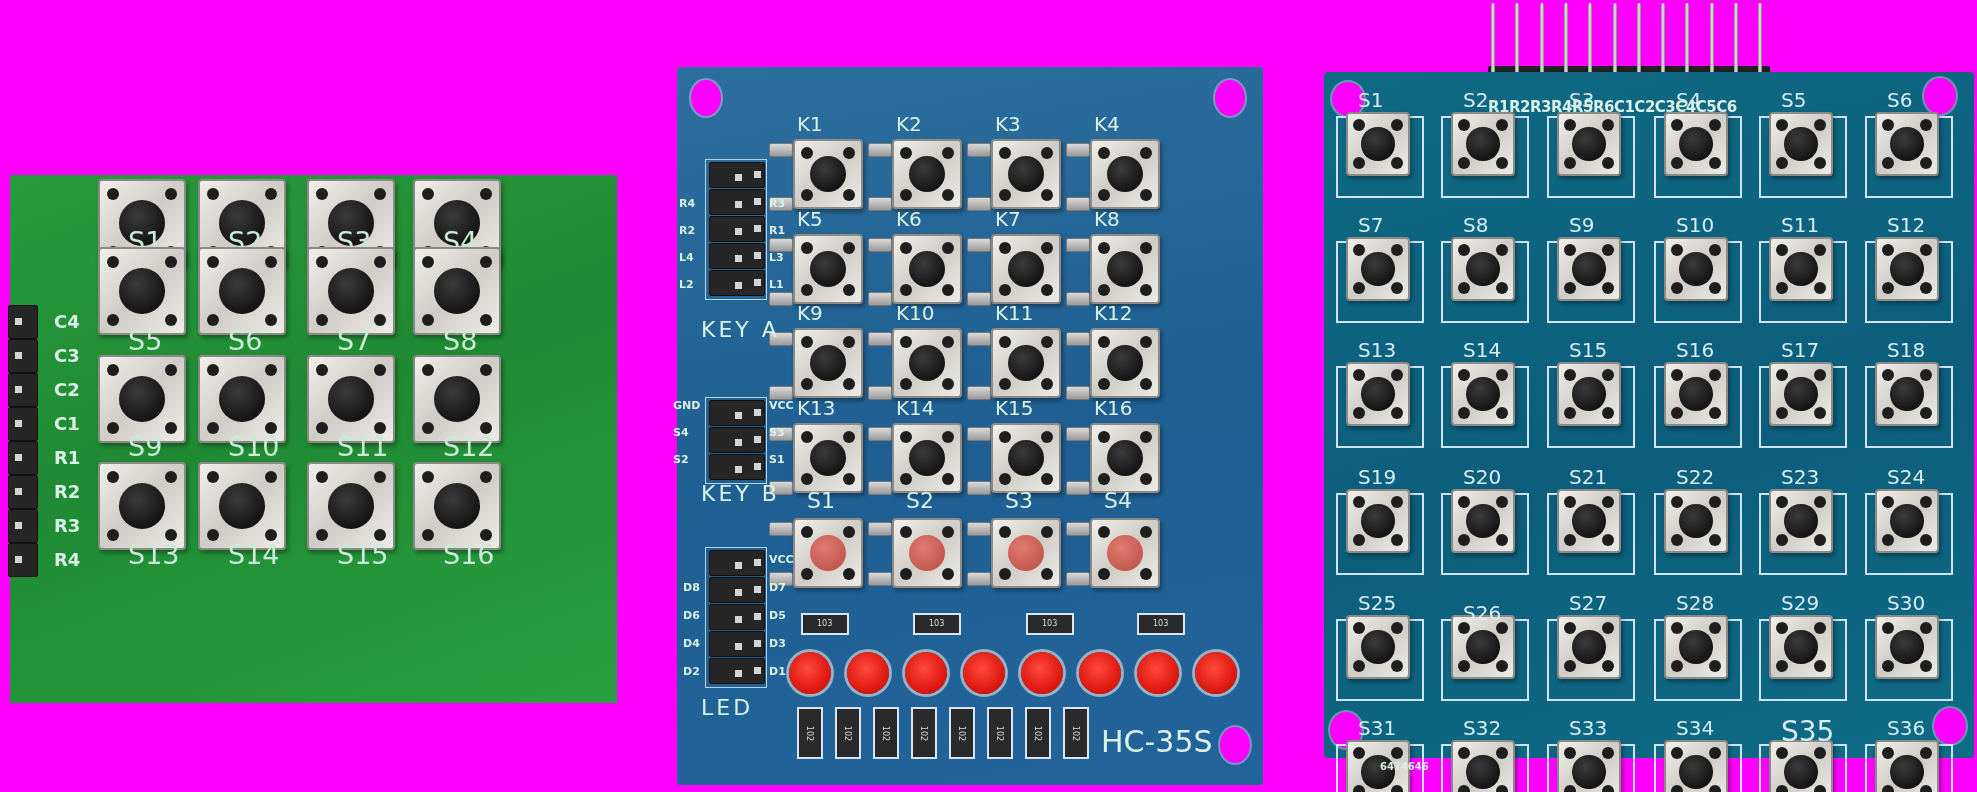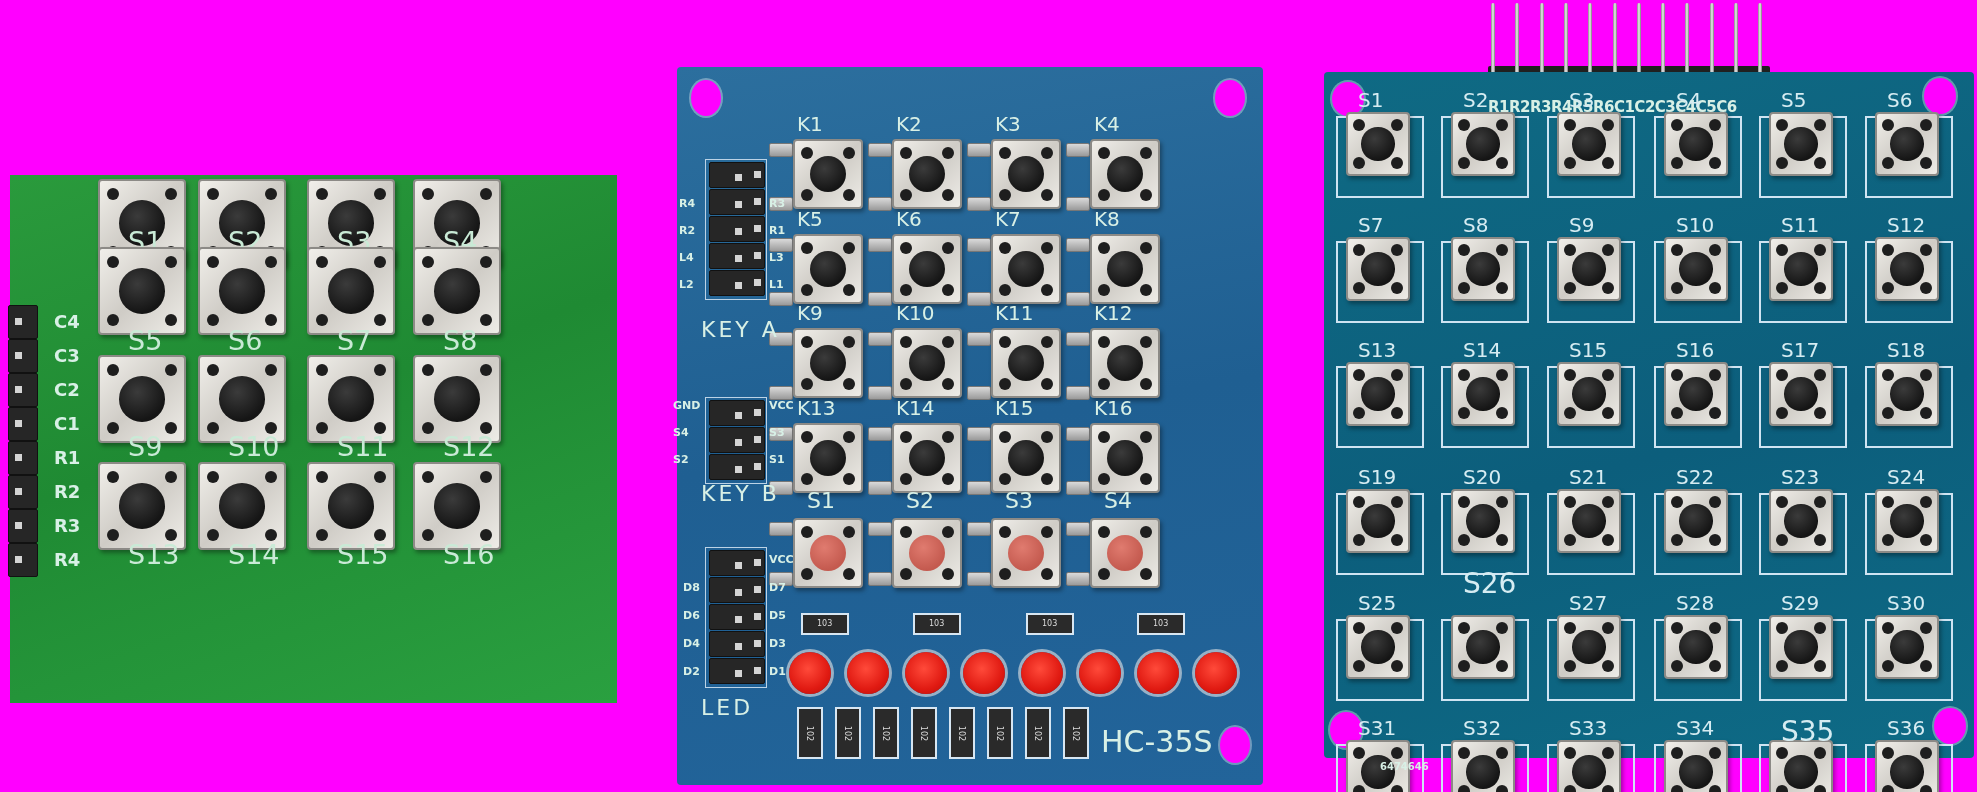--- a/index.html
+++ b/index.html
@@ -795,21 +795,21 @@
       </div>
       <div class="silk" style="left:34px;top:521px;font-size:20px;color:#d6ecf2;">S25</div>
       <div class="outline" style="left:117px;top:547px;width:88px;height:82px;"></div>
       <div class="sw" style="left:127px;top:543px;width:64px;height:64px;">
         <div class="cap" style="left:13.36px;top:13.36px;width:33.28px;height:33.28px;"></div>
         <div class="pin" style="left:5.12px;top:5.12px;"></div>
         <div class="pin" style="left:42.88px;top:5.12px;"></div>
         <div class="pin" style="left:5.12px;top:42.88px;"></div>
         <div class="pin" style="left:42.88px;top:42.88px;"></div>
       </div>
-      <div class="silk" style="left:139px;top:498px;font-size:28px;color:#d6ecf2;">S26</div>
+      <div class="silk" style="left:139px;top:531px;font-size:20px;color:#d6ecf2;">S26</div>
       <div class="outline" style="left:223px;top:547px;width:88px;height:82px;"></div>
       <div class="sw" style="left:233px;top:543px;width:64px;height:64px;">
         <div class="cap" style="left:13.36px;top:13.36px;width:33.28px;height:33.28px;"></div>
         <div class="pin" style="left:5.12px;top:5.12px;"></div>
         <div class="pin" style="left:42.88px;top:5.12px;"></div>
         <div class="pin" style="left:5.12px;top:42.88px;"></div>
         <div class="pin" style="left:42.88px;top:42.88px;"></div>
       </div>
       <div class="silk" style="left:245px;top:521px;font-size:20px;color:#d6ecf2;">S27</div>
       <div class="outline" style="left:330px;top:547px;width:88px;height:82px;"></div>

